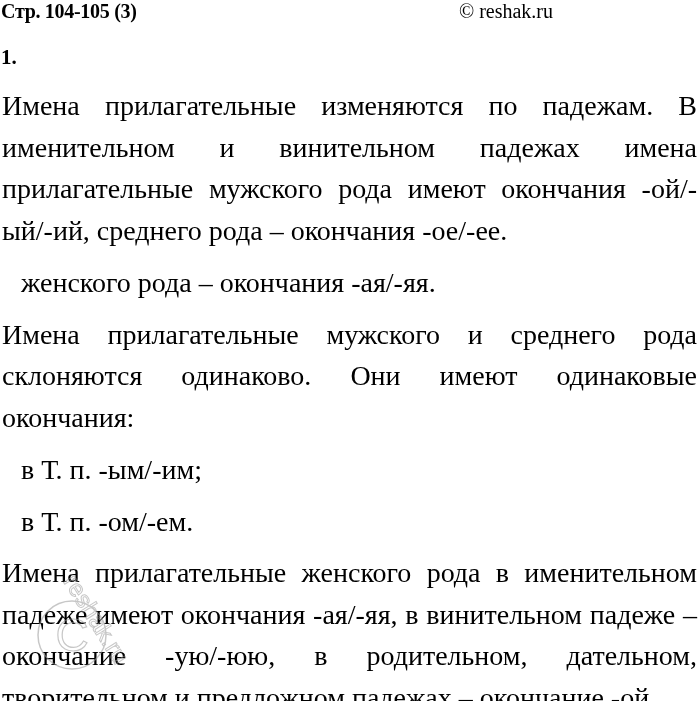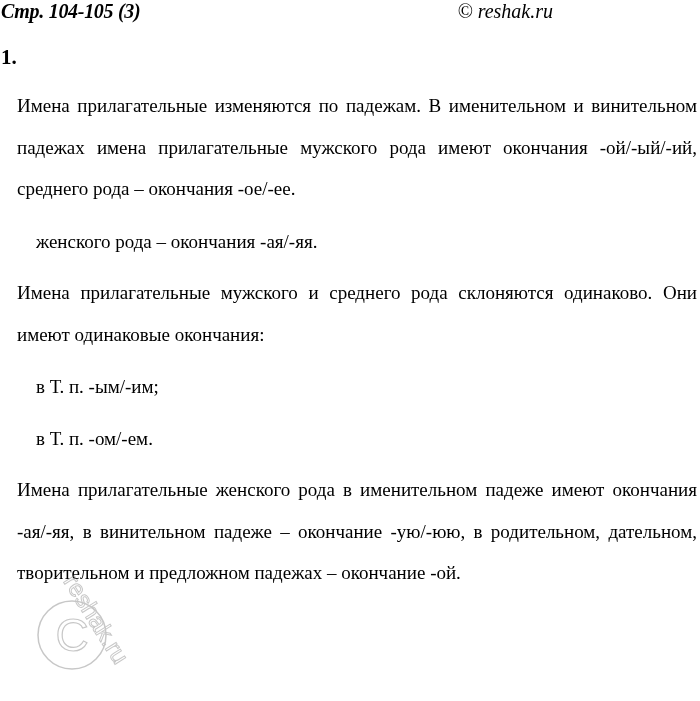--- a/index.html
+++ b/index.html
@@ -14,21 +14,20 @@
       overflow: hidden;
       font-family: "Liberation Serif", serif;
       color: #000000;
     }
     .header {
       position: absolute;
       top: 0;
       left: 0;
       width: 558px;
       height: 26px;
-      font-style: italic;
     }
     .page-ref {
       position: absolute;
       left: 1px;
       top: -2px;
       font-weight: bold;
       font-size: 20px;
       line-height: 26px;
       letter-spacing: -0.3px;
     }
@@ -47,22 +46,22 @@
       font-size: 21px;
       line-height: 26px;
     }
     .content {
       position: absolute;
       left: 1px;
       top: 85px;
       width: 696px;
     }
     .para {
-      margin: 0 0 11px 16px;
-      font-size: 19px;
+      margin: 0 0 11px 1px;
+      font-size: 28px;
       line-height: 41.5px;
       text-align: justify;
       text-align-last: left;
     }
     .para.single { margin-bottom: 10px; padding-left: 19px; }
     .watermark {
       position: absolute;
       left: 14px;
       top: 555px;
       width: 140px;

